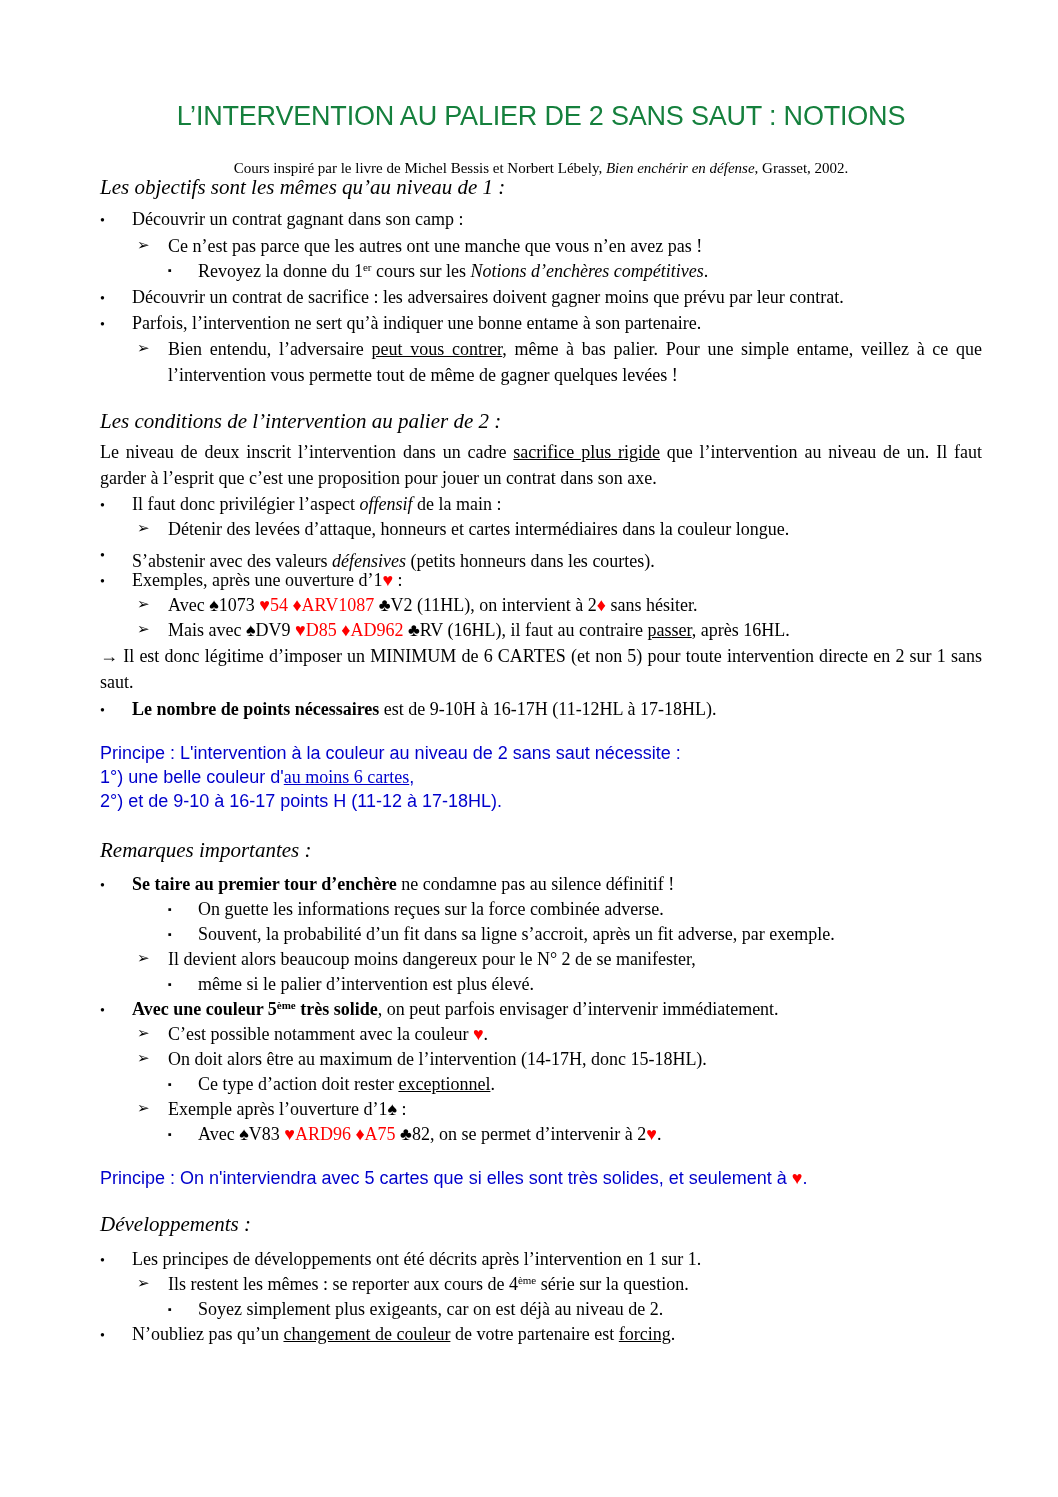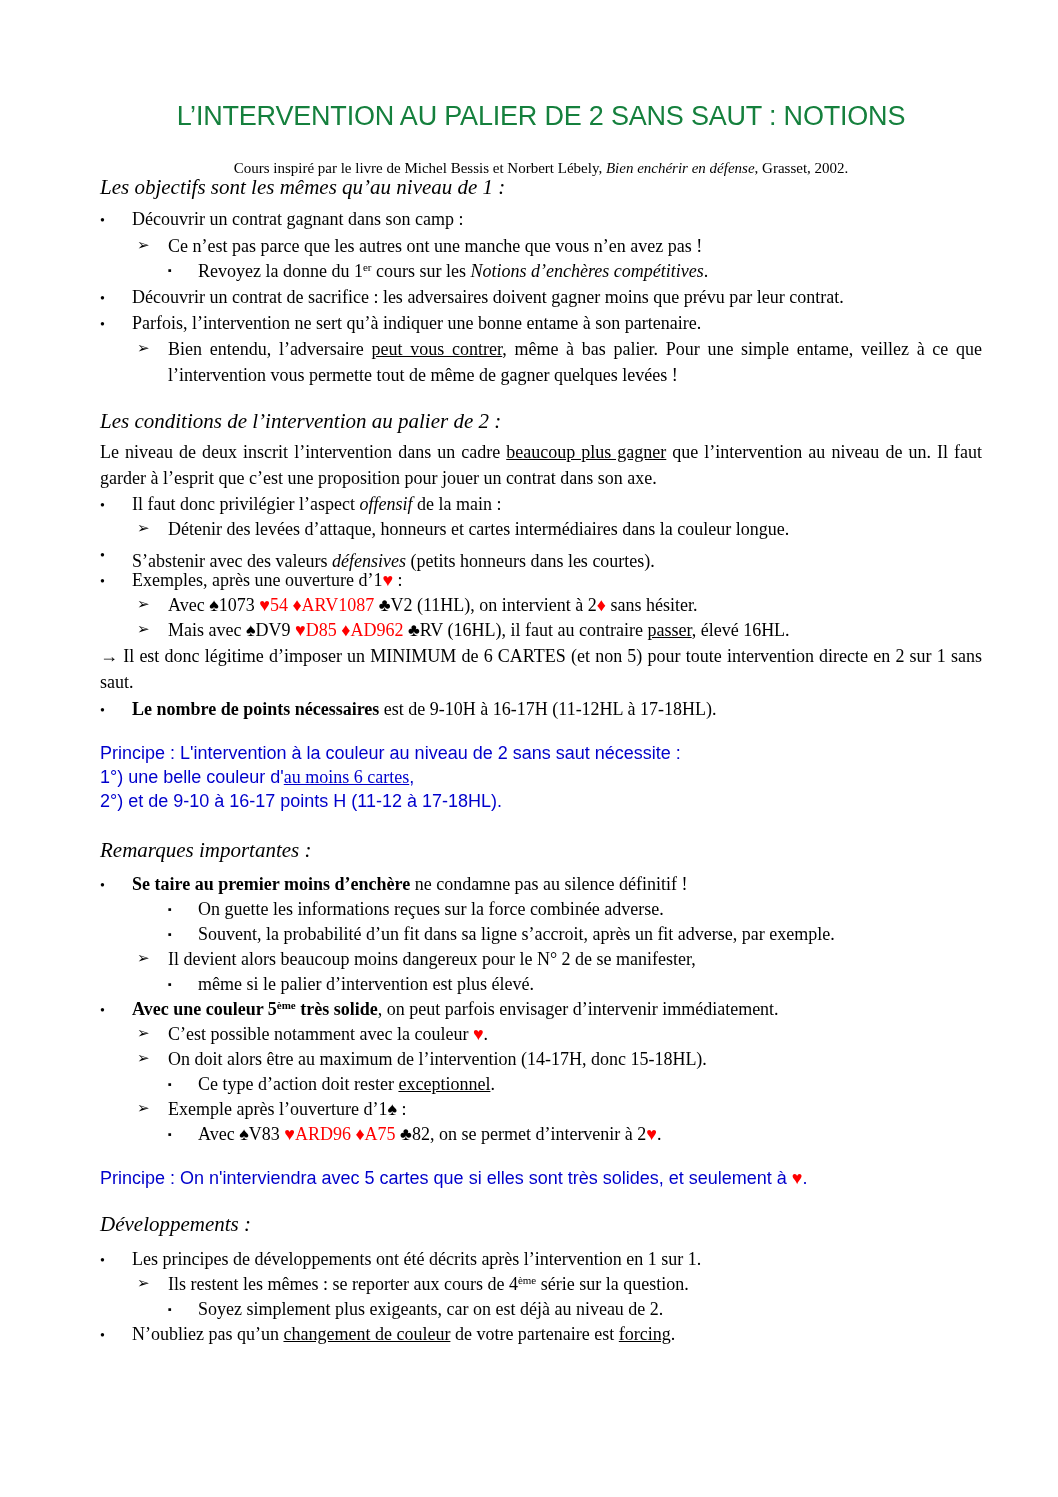--- a/index.html
+++ b/index.html
@@ -49,55 +49,55 @@
   <div class="line b1" style="top:285px">Découvrir un contrat de sacrifice : les adversaires doivent gagner moins que prévu par leur contrat.</div>
 
   <span class="bullet" style="top:317px">•</span>
   <div class="line b1" style="top:311px">Parfois, l’intervention ne sert qu’à indiquer une bonne entame à son partenaire.</div>
 
   <span class="arrow" style="top:339px">➢</span>
   <div class="just b2" style="top:337px; width:814px"><span>Bien entendu, l’adversaire </span><span class="u">peut vous contrer</span><span>, même à bas palier. Pour une simple entame, veillez à ce que l’intervention vous permette tout de même de gagner quelques levées !</span></div>
 
   <div class="h" style="top:409px">Les conditions de l’intervention au palier de 2 :</div>
 
-  <div class="just" style="left:0; top:440px; width:882px"><span>Le niveau de deux inscrit l’intervention dans un cadre </span><span class="u">beaucoup plus gagner</span><span> que l’intervention au niveau de un. Il faut garder à l’esprit que c’est une proposition pour jouer un contrat dans son axe.</span></div>
+  <div class="just" style="left:0; top:440px; width:882px"><span>Le niveau de deux inscrit l’intervention dans un cadre </span><span class="u">sacrifice plus rigide</span><span> que l’intervention au niveau de un. Il faut garder à l’esprit que c’est une proposition pour jouer un contrat dans son axe.</span></div>
 
   <span class="bullet" style="top:498px">•</span>
   <div class="line b1" style="top:492px"><span>Il faut donc privilégier l’aspect </span><i>offensif</i><span> de la main :</span></div>
 
   <span class="arrow" style="top:519px">➢</span>
   <div class="line b2" style="top:517px">Détenir des levées d’attaque, honneurs et cartes intermédiaires dans la couleur longue.</div>
 
   <span class="bullet" style="top:548px">•</span>
   <div class="line b1" style="top:549px"><span>S’abstenir avec des valeurs </span><i>défensives</i><span> (petits honneurs dans les courtes).</span></div>
 
   <span class="bullet" style="top:574px">•</span>
   <div class="line b1" style="top:568px"><span>Exemples, après une ouverture d’1</span><span class="red">♥</span><span> :</span></div>
 
   <span class="arrow" style="top:595px">➢</span>
   <div class="line b2" style="top:593px"><span>Avec </span><span>♠</span><span>1073</span> <span class="red">♥</span><span class="red">54</span> <span class="red">♦</span><span class="red">ARV1087</span> <span>♣</span><span>V2</span><span> (11HL), on intervient à 2</span><span class="red">♦</span><span> sans hésiter.</span></div>
 
   <span class="arrow" style="top:620px">➢</span>
-  <div class="line b2" style="top:618px"><span>Mais avec </span><span>♠</span><span>DV9</span> <span class="red">♥</span><span class="red">D85</span> <span class="red">♦</span><span class="red">AD962</span> <span>♣</span><span>RV</span><span> (16HL), il faut au contraire </span><span class="u">passer</span><span>, élevé 16HL.</span></div>
+  <div class="line b2" style="top:618px"><span>Mais avec </span><span>♠</span><span>DV9</span> <span class="red">♥</span><span class="red">D85</span> <span class="red">♦</span><span class="red">AD962</span> <span>♣</span><span>RV</span><span> (16HL), il faut au contraire </span><span class="u">passer</span><span>, après 16HL.</span></div>
 
   <div class="just" style="left:0; top:644px; width:882px"><span>→</span><span> Il est donc légitime d’imposer un MINIMUM de 6 CARTES (et non 5) pour toute intervention directe en 2 sur 1 sans saut.</span></div>
 
   <span class="bullet" style="top:703px">•</span>
   <div class="line b1" style="top:697px"><b>Le nombre de points nécessaires</b><span> est de 9-10H à 16-17H (11-12HL à 17-18HL).</span></div>
 
   <div class="princ" style="top:741px">
     <div>Principe : L'intervention à la couleur au niveau de 2 sans saut nécessite :</div>
     <div><span>1°) une belle couleur d'</span><span class="u">au moins 6 cartes</span><span>,</span></div>
     <div>2°) et de 9-10 à 16-17 points H (11-12 à 17-18HL).</div>
   </div>
 
   <div class="h" style="top:838px">Remarques importantes :</div>
 
   <span class="bullet" style="top:878px">•</span>
-  <div class="line b1" style="top:872px"><b>Se taire au premier moins d’</b><b>enchère</b><span> ne condamne pas au silence définitif !</span></div>
+  <div class="line b1" style="top:872px"><b>Se taire au premier tour d’</b><b>enchère</b><span> ne condamne pas au silence définitif !</span></div>
 
   <span class="sq" style="top:903px">▪</span>
   <div class="line b3" style="top:897px">On guette les informations reçues sur la force combinée adverse.</div>
 
   <span class="sq" style="top:928px">▪</span>
   <div class="line b3" style="top:922px">Souvent, la probabilité d’un fit dans sa ligne s’accroit, après un fit adverse, par exemple.</div>
 
   <span class="arrow" style="top:949px">➢</span>
   <div class="line b2" style="top:947px">Il devient alors beaucoup moins dangereux pour le N° 2 de se manifester,</div>
 

